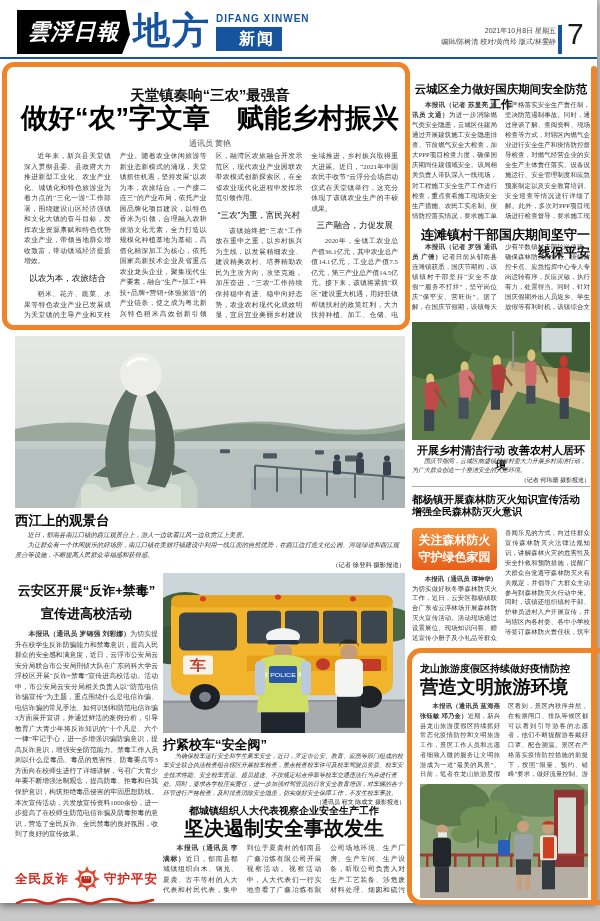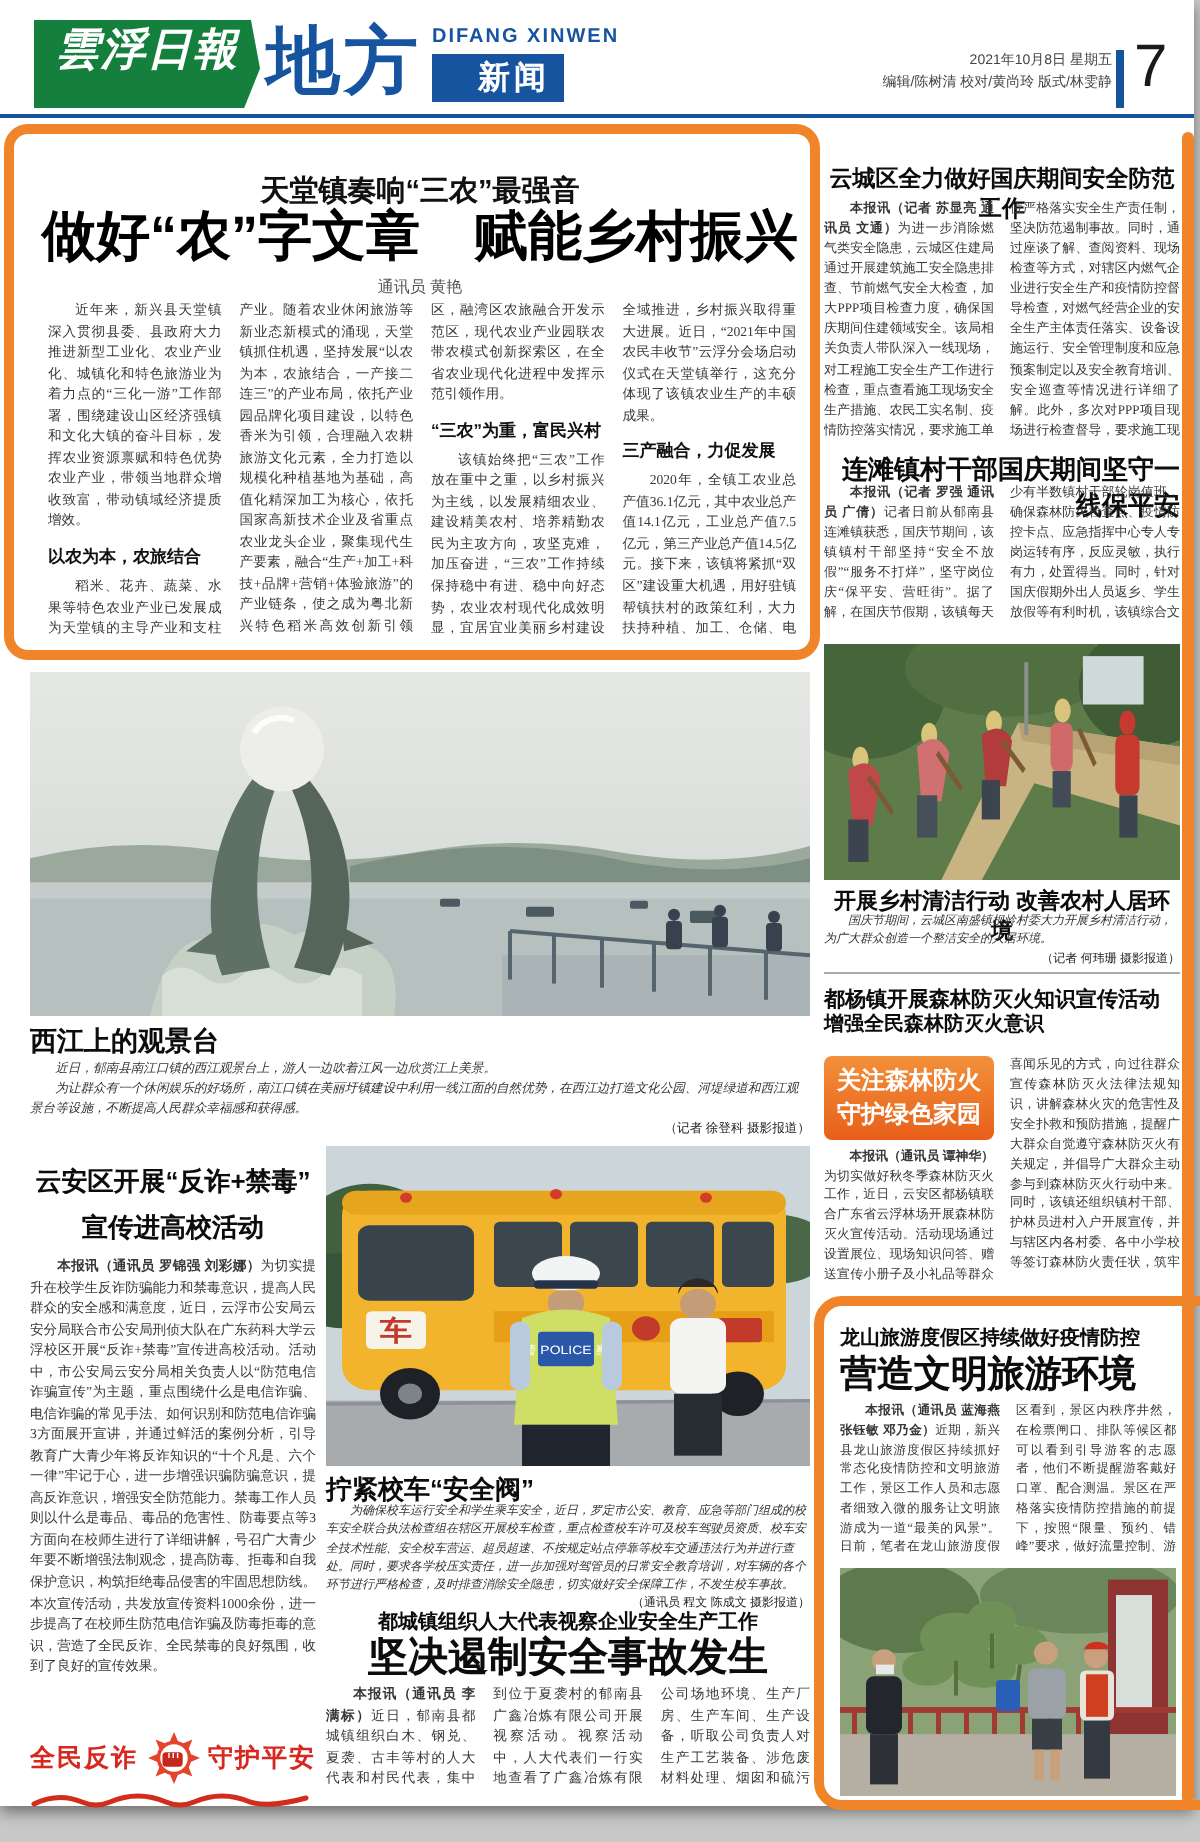--- a/index.html
+++ b/index.html
@@ -1,43 +1,43 @@
 <!DOCTYPE html>
 <html><head>
 <meta charset="utf-8">
 <style>
   html,body{margin:0;padding:0;}
   .page{position:relative;width:600px;height:921px;background:#c8c8c8;overflow:hidden;
         font-family:"Liberation Sans",sans-serif;-webkit-font-smoothing:antialiased;}
   .abs{position:absolute;}
   #sheet{left:0;top:0;width:597px;height:903px;background:#ffffff;box-shadow:0 3px 7px rgba(0,0,0,.45);}
   
-  .logo{left:17px;top:10px;width:113px;height:44px;background:#15803d;color:#fff;
+  .logo{left:17px;top:10px;width:113px;height:44px;background:#000000;color:#fff;
         clip-path:polygon(0 0,96% 0,100% 55%,93% 100%,0 100%);
-        display:flex;justify-content:center;
+        display:flex;align-items:center;justify-content:center;
         font-family:"Liberation Serif",serif;font-style:italic;font-weight:bold;font-size:22px;letter-spacing:1px;}
   .sec1{left:133px;top:6px;font-size:37px;font-weight:900;color:#17549f;letter-spacing:2px;}
   .secEn{left:216px;top:13px;font-size:10px;font-weight:bold;color:#17549f;letter-spacing:1px;}
   .sec2{left:216px;top:27px;width:50px;height:24px;background:#17549f;color:#fff;font-size:16px;
         font-weight:bold;display:flex;align-items:center;justify-content:center;letter-spacing:2px;padding-left:16px;}
   .dates{right:44px;top:25px;text-align:right;font-size:7px;color:#444;line-height:1.6;}
   .pbar{left:558px;top:25px;width:4px;height:29px;background:#17549f;}
   .pnum{left:567px;top:17px;font-size:30px;color:#1a1a1a;}
   .hrule{left:0;top:57px;width:597px;height:2px;background:#17549f;}
   
   .frame{border:5px solid #ef8428;pointer-events:none;z-index:9;box-sizing:border-box;}
   .frame1{left:2px;top:62px;width:408px;height:268px;border-radius:12px;}
   .frame2{left:407px;top:648px;width:200px;height:257px;border-radius:14px 0 0 14px;}
   .stripR{left:591px;top:66px;width:6px;height:836px;background:#ef8428;border-radius:3px;z-index:9;}
   
   .art-body{font-size:6.8px;line-height:1.55;color:#383838;text-align:justify;overflow:hidden;
             font-family:"Liberation Serif",serif;}
   .art-body p{margin:0;text-indent:2em;}
   .byl{font-family:"Liberation Sans",sans-serif;font-weight:bold;}
-  .subhead{font-family:"Liberation Sans",sans-serif;font-weight:bold;font-size:8.5px;
+  .subhead{font-family:"Liberation Sans",sans-serif;font-weight:normal;font-size:8.5px;text-align:center;
            margin:5px 0 4px;color:#111;text-indent:0;}
   .cols4{column-count:4;column-gap:9px;}
   .cols3{column-count:3;column-gap:9px;}
   .cols2{column-count:2;column-gap:8px;}
   .photo{overflow:hidden;background:#dcdcdc;}
   .photo svg{display:block;width:100%;height:100%;}
   .cap-text{font-style:italic;font-family:"Liberation Serif",serif;color:#333;line-height:1.6;}
   .cap-text p{margin:0;text-indent:2em;}
   .credit-r{text-align:right;font-style:normal;font-family:"Liberation Sans",sans-serif;color:#222;}
   .hl{font-weight:900;color:#0c0c0c;}

